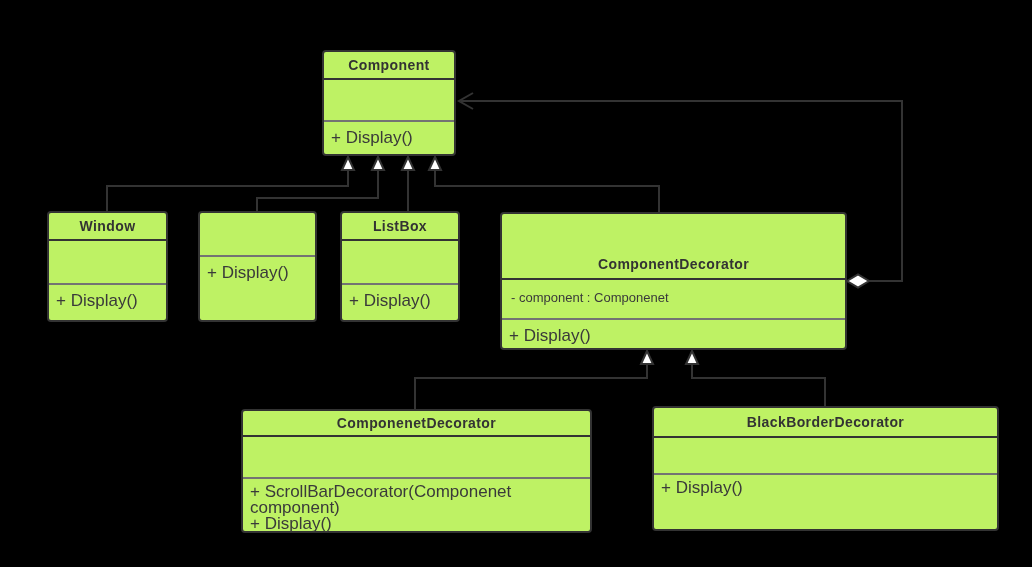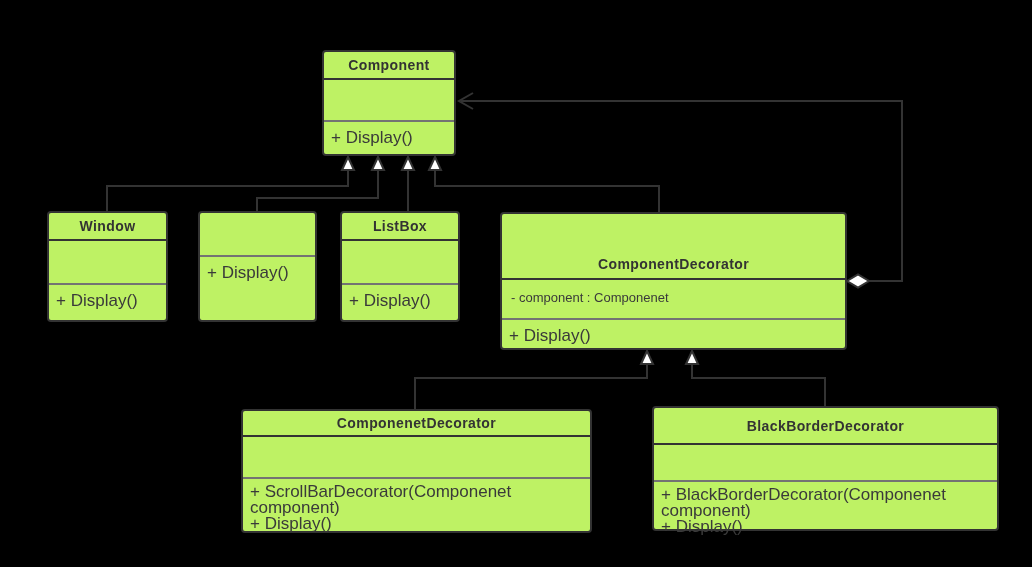--- a/index.html
+++ b/index.html
@@ -68,21 +68,21 @@
   #box-compdec         .uml-title { height: 30px; margin-top: 36px; }
   #box-compdec         .uml-attrs { height: 40px; }
   #box-compdec         .uml-methods { padding-right: 60px; }
 
   #box-scrollbar       { left: 241px; top: 409px; width: 351px; height: 124px; }
   #box-scrollbar       .uml-title { height: 26px; }
   #box-scrollbar       .uml-attrs { height: 42px; }
   #box-scrollbar       .uml-methods { line-height: 16px; padding-top: 5px; }
 
   #box-blackborder     { left: 652px; top: 406px; width: 347px; height: 125px; }
-  #box-blackborder     .uml-title { height: 37px; }
+  #box-blackborder     .uml-title { height: 30px; }
   #box-blackborder     .uml-attrs { height: 37px; }
   #box-blackborder     .uml-methods { line-height: 16px; padding-top: 5px; }
 </style>
 </head>
 <body>
 
 <div id="canvas">
 
   <svg class="connectors" viewBox="0 0 1032 567" xmlns="http://www.w3.org/2000/svg">
     <g stroke="#333333" stroke-width="2" fill="none">
@@ -184,18 +184,17 @@
       <div class="uml-line">+ Display()</div>
     </div>
   </div>
 
   <div class="uml-class" id="box-blackborder">
     <div class="uml-title">
       <span>BlackBorderDecorator</span>
     </div>
     <div class="uml-attrs"></div>
     <div class="uml-methods">
-      <div class="uml-line">+ BlackBorderDecorator(Componenet component)</div>
       <div class="uml-line">+ Display()</div>
     </div>
   </div>
 
 </div>
 
 </body></html>

